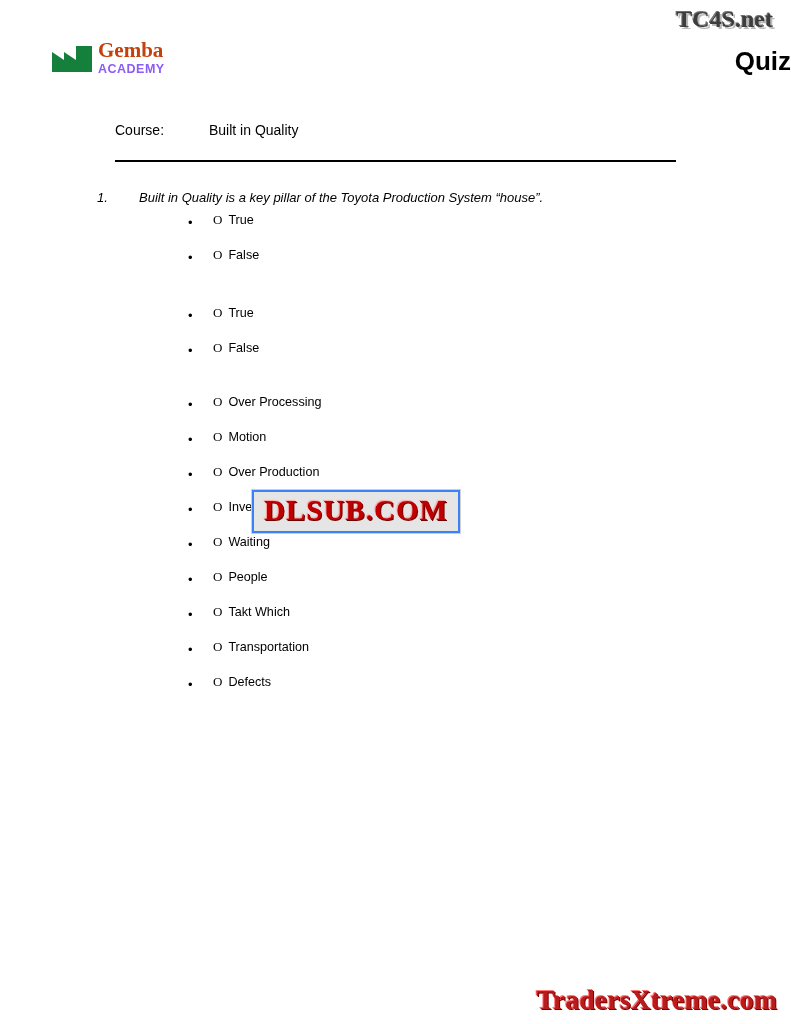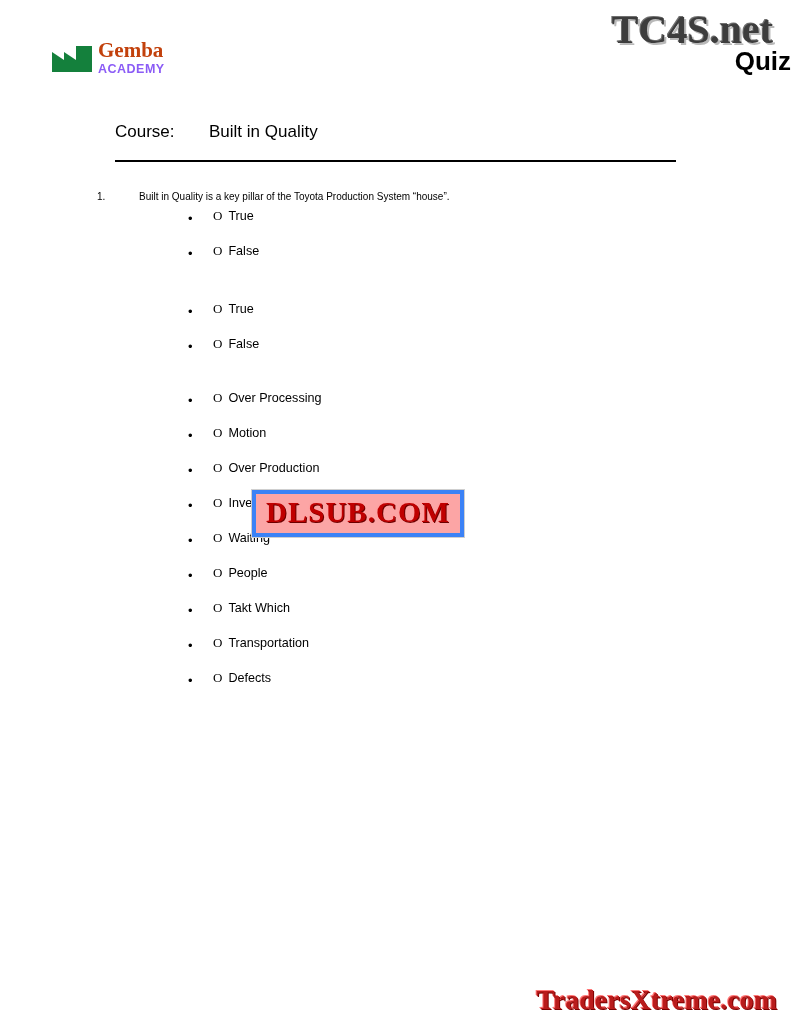--- a/index.html
+++ b/index.html
@@ -24,21 +24,21 @@
     background: #ffffff;
   }
 
   
   .wm-top {
     position: absolute;
     right: 18px;
     top: 6px;
     font-family: "Liberation Serif", serif;
     font-weight: bold;
-    font-size: 40px;
+    font-size: 24px;
     letter-spacing: 0px;
     color: #3d3d3d;
     text-shadow: 2px 2px 0 #b9b9b9, -1px -1px 0 #6f6f6f;
     white-space: nowrap;
   }
   .wm-bottom {
     position: absolute;
     right: 14px;
     bottom: 8px;
     font-family: "Liberation Serif", serif;
@@ -46,22 +46,22 @@
     font-size: 28px;
     color: #b91c1c;
     text-shadow: 1px 1px 0 #7d0000, -1px -1px 0 #ff7777;
     white-space: nowrap;
   }
   .wm-center {
     position: absolute;
     left: 252px;
     top: 490px;
     padding: 2px 10px 4px 10px;
-    background: #fca5a5;
-    border: 4px solid #3b82f6;
+    background: #e5e5e5;
+    border: 2px solid #3b82f6;
     box-shadow: 0 0 0 1px #cfcfcf;
     font-family: "Liberation Serif", serif;
     font-weight: bold;
     font-size: 29px;
     letter-spacing: 1px;
     color: #c00000;
     text-shadow: 1px 1px 0 #6d0000, -1px -1px 1px #ff9f9f;
     white-space: nowrap;
   }
 
@@ -107,21 +107,21 @@
     text-align: right;
     font-family: "Liberation Sans", sans-serif;
     font-weight: bold;
     font-size: 26px;
   }
 
   .course-row {
     position: absolute;
     left: 115px;
     top: 122px;
-    font-size: 17px;
+    font-size: 14px;
   }
   .course-label {
     display: inline-block;
     width: 94px;
   }
   .course-value {
     display: inline-block;
   }
 
   .rule {
@@ -137,26 +137,27 @@
   .questions {
     position: absolute;
     left: 0;
     top: 190px;
     width: 791px;
   }
   .question {
     margin-bottom: 10px;
   }
   .q-text {
-    font-size: 10px;
+    font-size: 13px;
     line-height: 1.3;
     margin: 0 0 6px 0;
     padding-left: 139px;
     padding-right: 64px;
     text-indent: -21px;
+    font-style: italic;
   }
   .q-num {
     display: inline-block;
     width: 21px;
   }
   .options {
     list-style: none;
     margin: 0;
     padding: 0;
   }

